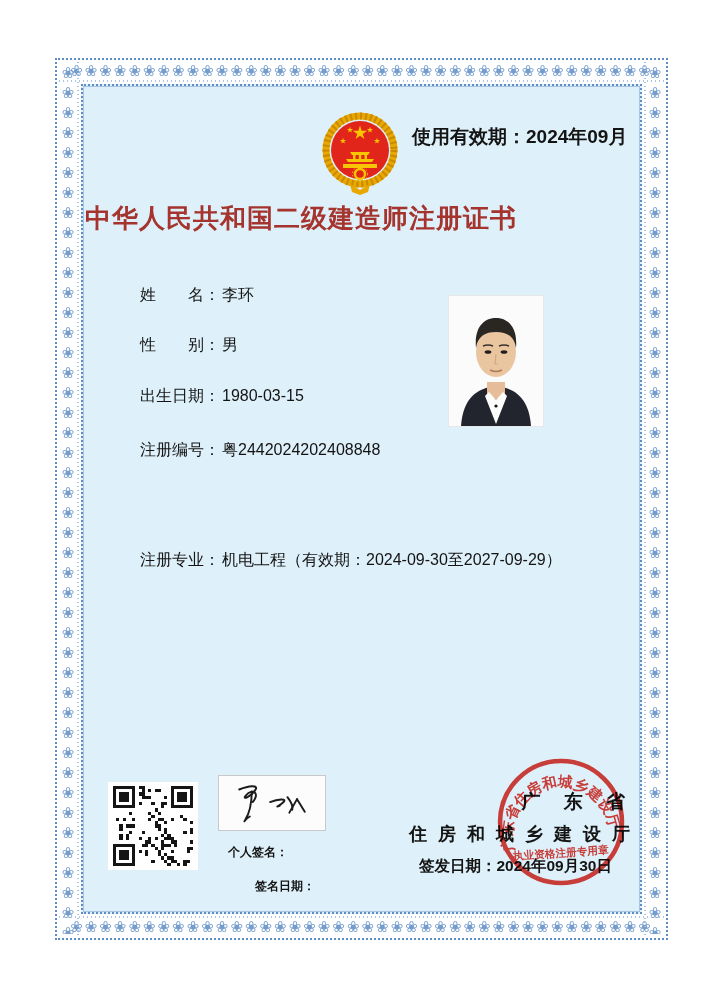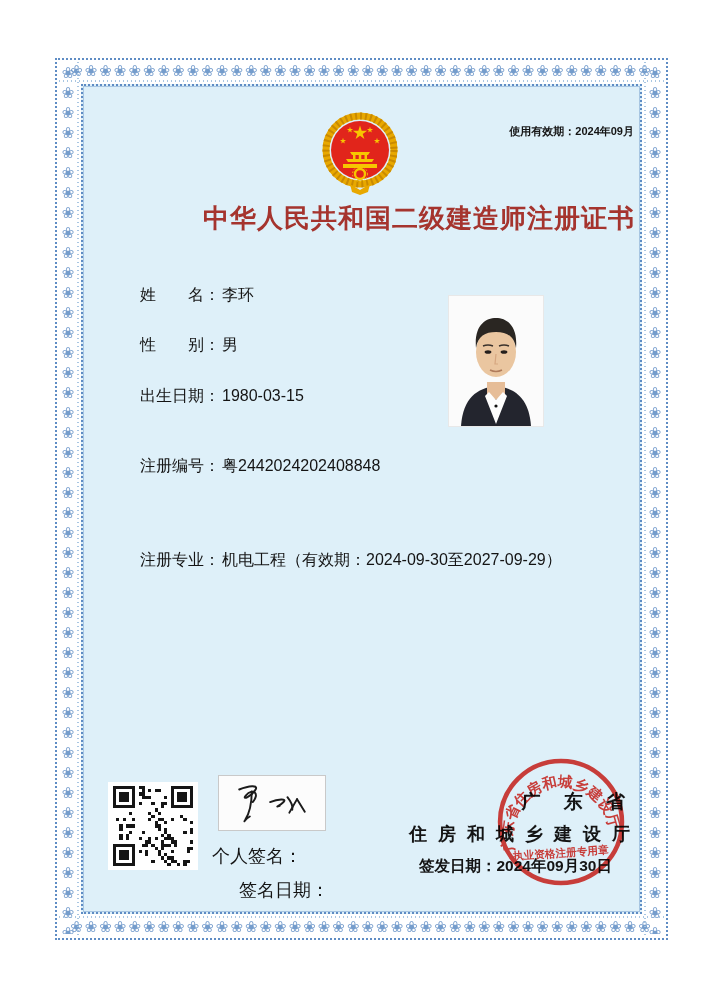--- a/index.html
+++ b/index.html
@@ -39,40 +39,40 @@
   .inner{
     position:absolute;inset:24px;background:var(--bg_blue);
     border:2px dotted var(--border_blue);
     box-shadow:inset 0 0 0 1px var(--border_blue_light);
   }
 
   
   .emblem{position:absolute;left:322px;top:110px;width:76px;height:86px;}
   .validity{
     position:absolute;left:412px;top:124px;width:222px;
-    font-size:11px;font-weight:700;line-height:1.38;color:var(--text_black);text-align:right;
+    font-size:19px;font-weight:700;line-height:1.38;color:var(--text_black);
   }
   .title{
-    position:absolute;left:85px;top:201px;width:550px;text-align:right;
+    position:absolute;left:85px;top:201px;width:550px;text-align:left;
     font-size:26px;font-weight:700;letter-spacing:1px;color:var(--title_red);
   }
   .field{position:absolute;left:140px;font-size:16px;font-weight:400;white-space:nowrap;}
   .field .fvalue{margin-left:2px;}
   .photo{
     position:absolute;left:449px;top:296px;width:94px;height:130px;
     background:#fff;box-shadow:0 0 0 1px #e8e8e8;
   }
   .qr{position:absolute;left:108px;top:782px;width:90px;height:88px;background:#fff;padding:4px;}
   .qr svg{width:100%;height:100%;display:block;}
   .sigbox{
     position:absolute;left:218px;top:775px;width:108px;height:56px;
     background:#fcfcfc;border:1px solid #c9c9c9;
   }
   .sigbox svg{width:100%;height:100%;display:block;}
-  .siglabel{position:absolute;left:212px;font-size:18px;font-weight:400;}
+  .siglabel{position:absolute;left:228px;font-size:12px;font-weight:700;}
   .lbl-personal{top:844px;} .lbl-sigdate{top:878px;margin-left:27px;}
 
   .issuer-province{
     position:absolute;left:420px;top:789px;width:214px;text-align:right;
     font-size:19px;font-weight:700;letter-spacing:9px;text-indent:9px;
   }
   .issuer-dept{
     position:absolute;left:408px;top:822px;width:226px;text-align:center;
     font-size:18px;font-weight:700;letter-spacing:3px;
   }
@@ -134,21 +134,21 @@
 
   <div class="field" style="top:285px">
     <span class="flabel">姓　　名：</span><span class="fvalue">李环</span>
   </div>
   <div class="field" style="top:335px">
     <span class="flabel">性　　别：</span><span class="fvalue">男</span>
   </div>
   <div class="field" style="top:386px">
     <span class="flabel">出生日期：</span><span class="fvalue">1980-03-15</span>
   </div>
-  <div class="field" style="top:456px">
+  <div class="field" style="top:440px">
     <span class="flabel">注册编号：</span><span class="fvalue">粤2442024202408848</span>
   </div>
   <div class="field" style="top:550px">
     <span class="flabel">注册专业：</span><span class="fvalue">机电工程（有效期：2024-09-30至2027-09-29）</span>
   </div>
 
   <div class="photo">
     <svg viewBox="0 0 94 130" xmlns="http://www.w3.org/2000/svg">
       <rect width="94" height="130" fill="#fbfbfb"></rect>
       <path d="M 12,130 C 14,102 28,92 47,90 C 66,92 80,102 82,130 Z" fill="#23252e"></path>

